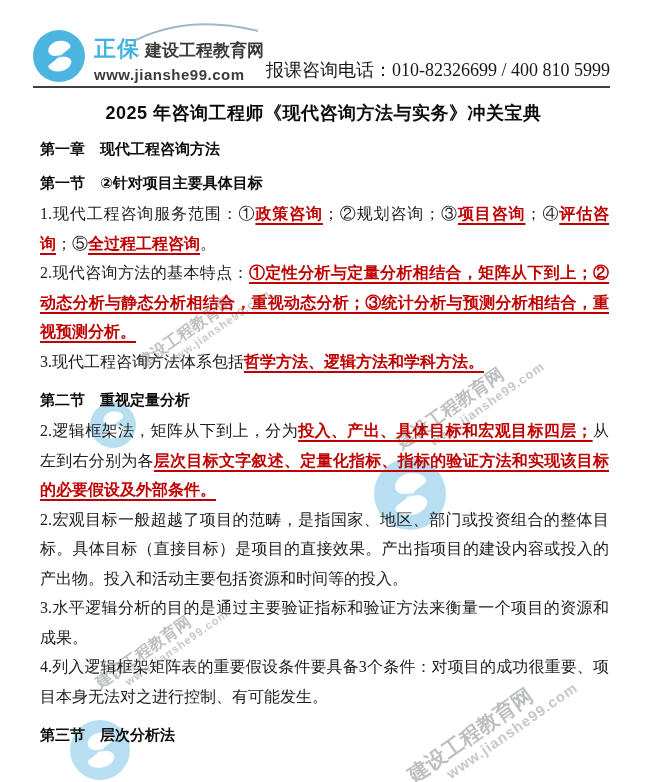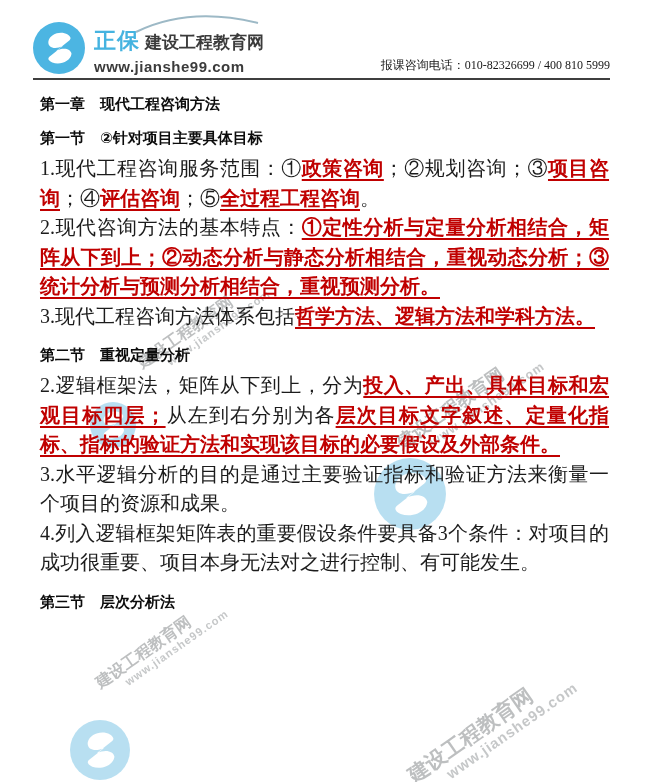--- a/index.html
+++ b/index.html
@@ -25,45 +25,45 @@
   .wm-logo{position:absolute;opacity:0.5;}
   .wm-c1{left:90px;top:402px;width:46px;height:46px;}
   .wm-c2{left:374px;top:458px;width:72px;height:72px;}
   .wm-c3{left:70px;top:720px;width:60px;height:60px;}
 
   
   .content-layer{position:relative;z-index:1;}
 
   header{
     display:flex;justify-content:space-between;align-items:flex-end;
-    margin:0 37px 0 33px;padding-top:20px;padding-bottom:3px;
+    margin:0 37px 0 33px;padding-top:28px;padding-bottom:3px;
     border-bottom:2px solid #3f3f3f;
   }
   .brand{display:flex;align-items:center;gap:9px;}
   .logo-svg{width:52px;height:52px;display:block;}
   .brand-text{position:relative;padding-top:6px;}
   .brand-row{display:flex;align-items:baseline;gap:5px;position:relative;}
   .brand-zb{font:bold 22px "Liberation Sans","DejaVu Sans",sans-serif;color:#45b3e0;letter-spacing:1px;}
   .brand-site{font:bold 17px "Liberation Sans","DejaVu Sans",sans-serif;color:#3b3b3b;}
   .arc-svg{position:absolute;left:40px;top:-12px;width:126px;height:20px;}
   .brand-url{font:bold 15px "Liberation Sans","DejaVu Sans",sans-serif;color:#3b3b3b;letter-spacing:0.5px;margin-top:2px;}
-  .phone{font-size:12px;color:#161616;padding-bottom:1px;white-space:nowrap;}
+  .phone{font-size:18px;color:#161616;padding-bottom:1px;white-space:nowrap;}
 
   h1.title{
     text-align:center;margin:13px 0 0 0;
     font:bold 18px "Liberation Sans","DejaVu Sans",sans-serif;color:#0c0c0c;
     letter-spacing:0.5px;line-height:24px;
   }
   main{margin:0 38px 0 40px;}
   .heading{
     font:bold 15px "Liberation Sans","DejaVu Sans",sans-serif;
     color:#0c0c0c;margin:14px 0 6px 0;line-height:20px;
   }
   .para{
-    margin:0;font-size:20px;line-height:29.5px;text-align:justify;
+    margin:0;font-size:16px;line-height:29.5px;text-align:justify;
     color:#1c1c1c;word-break:break-all;
   }
   .red{
     color:#c00000;font-weight:bold;
     text-decoration:underline;text-decoration-color:#c00000;
     text-decoration-thickness:1.5px;text-underline-offset:4px;
     text-decoration-skip-ink:none;
   }
 </style>
 </head>
@@ -117,27 +117,29 @@
             <svg class="arc-svg" viewBox="0 0 126 20">
               <path d="M2 18 Q55 -8 124 9" fill="none" stroke="#9db9c6" stroke-width="2"></path>
             </svg>
           </div>
           <div class="brand-url">www.jianshe99.com</div>
         </div>
       </div>
       <div class="phone">报课咨询电话：010-82326699 / 400 810 5999</div>
     </header>
 
+    <h1 class="title">2025 年咨询工程师《现代咨询方法与实务》冲关宝典</h1>
 
     <main id="content">
         <h2 class="heading">第一章　现代工程咨询方法</h2>
         <h3 class="heading">第一节　②针对项目主要具体目标</h3>
         <p class="para"><span class="plain">1.现代工程咨询服务范围：①</span><span class="red">政策咨询</span><span class="plain">；②规划咨询；③</span><span class="red">项目咨询</span><span class="plain">；④</span><span class="red">评估咨询</span><span class="plain">；⑤</span><span class="red">全过程工程咨询</span><span class="plain">。</span></p>
         <p class="para"><span class="plain">2.现代咨询方法的基本特点：</span><span class="red">①定性分析与定量分析相结合，矩阵从下到上；②动态分析与静态分析相结合，重视动态分析；③统计分析与预测分析相结合，重视预测分析。</span></p>
         <p class="para"><span class="plain">3.现代工程咨询方法体系包括</span><span class="red">哲学方法、逻辑方法和学科方法。</span></p>
         <h3 class="heading">第二节　重视定量分析</h3>
         <p class="para"><span class="plain">2.逻辑框架法，矩阵从下到上，分为</span><span class="red">投入、产出、具体目标和宏观目标四层；</span><span class="plain">从左到右分别为各</span><span class="red">层次目标文字叙述、定量化指标、指标的验证方法和实现该目标的必要假设及外部条件。</span></p>
+        <p class="para"><span class="plain">2.宏观目标一般超越了项目的范畴，是指国家、地区、部门或投资组合的整体目标。具体目标（直接目标）是项目的直接效果。产出指项目的建设内容或投入的产出物。投入和活动主要包括资源和时间等的投入。</span></p>
         <p class="para"><span class="plain">3.水平逻辑分析的目的是通过主要验证指标和验证方法来衡量一个项目的资源和成果。</span></p>
         <p class="para"><span class="plain">4.列入逻辑框架矩阵表的重要假设条件要具备3个条件：对项目的成功很重要、项目本身无法对之进行控制、有可能发生。</span></p>
         <h3 class="heading">第三节　层次分析法</h3>
       </main>
   </div>
 </div>
 
 </body></html>

